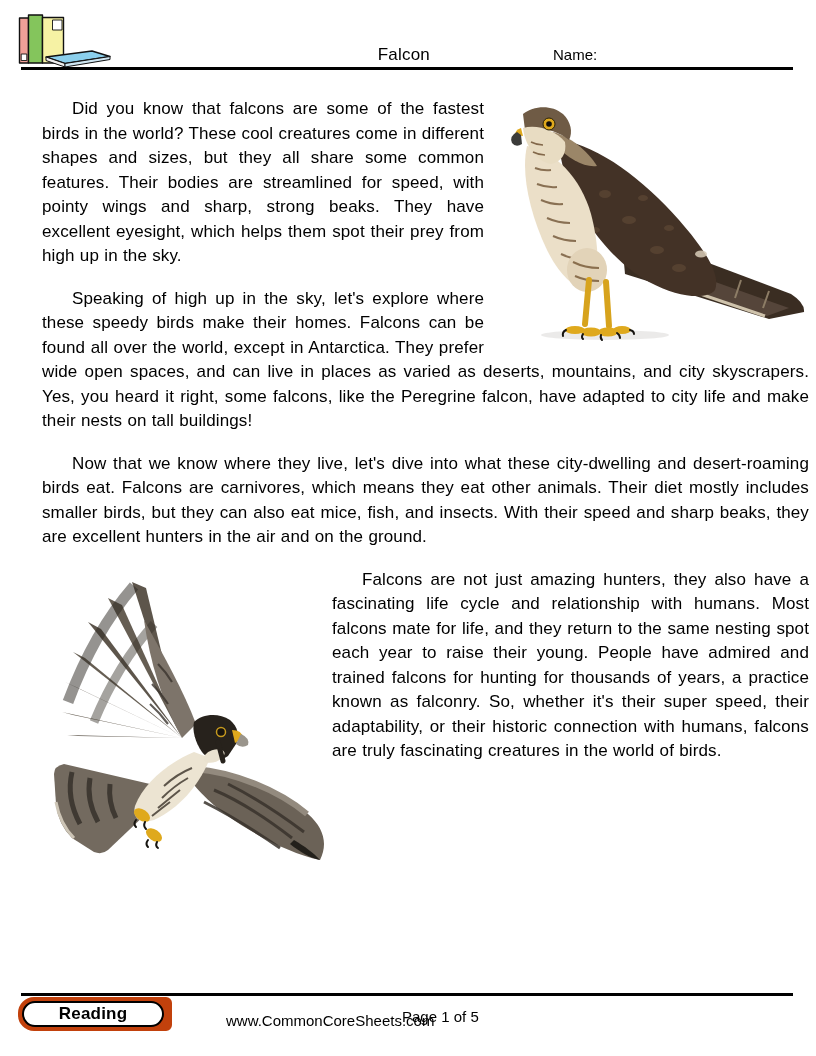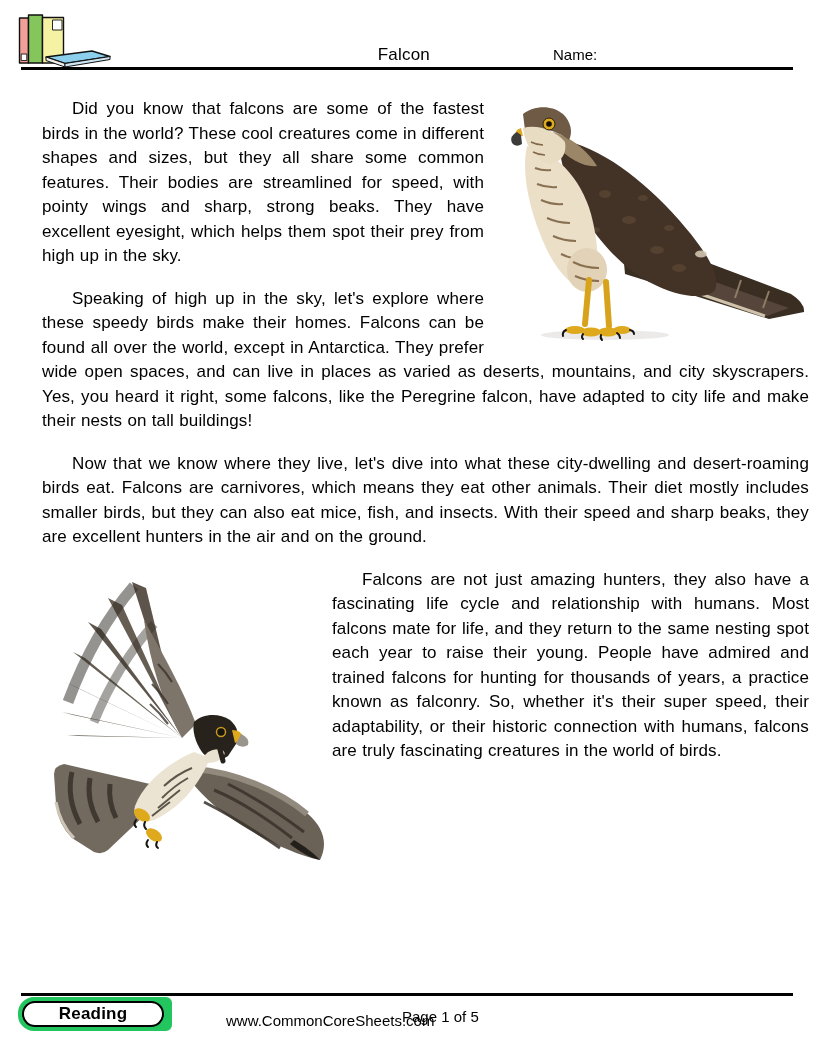--- a/index.html
+++ b/index.html
@@ -19,21 +19,21 @@
     margin:0 0 18px 0;font-size:17px;line-height:24.5px;
     text-align:justify;text-indent:30px;letter-spacing:.12px;word-spacing:.4px;
   }
   .float-right-img{float:right;width:325px;height:246px;}
   .float-right-img svg{display:block;margin-left:25px;margin-top:5px;}
   .p4wrap{min-height:298px;}
   .float-left-img{float:left;width:290px;height:296px;}
   .float-left-img svg{display:block;margin-top:4px;}
   
   .footer-rule{position:absolute;left:21px;top:993px;width:772px;height:3px;background:#000;}
-  .badge{position:absolute;left:18px;top:997px;width:154px;height:34px;background:#22c55e;
+  .badge{position:absolute;left:18px;top:997px;width:154px;height:34px;background:#c2410c;
          border-radius:16px 6px 6px 16px;}
   .badge-inner{position:absolute;left:4px;top:4px;right:8px;bottom:4px;background:#fff;
          border:2.5px solid #000;border-radius:14px;display:flex;align-items:center;justify-content:center;}
   .badge-inner span{font-size:17px;font-weight:bold;letter-spacing:.2px;}
   .site-text{position:absolute;left:184px;top:1012px;font-size:15px;margin-left:42px;}
   .page-text{position:absolute;left:402px;top:1008px;font-size:15px;text-align:right;}
 </style>
 </head>
 <body>
 

